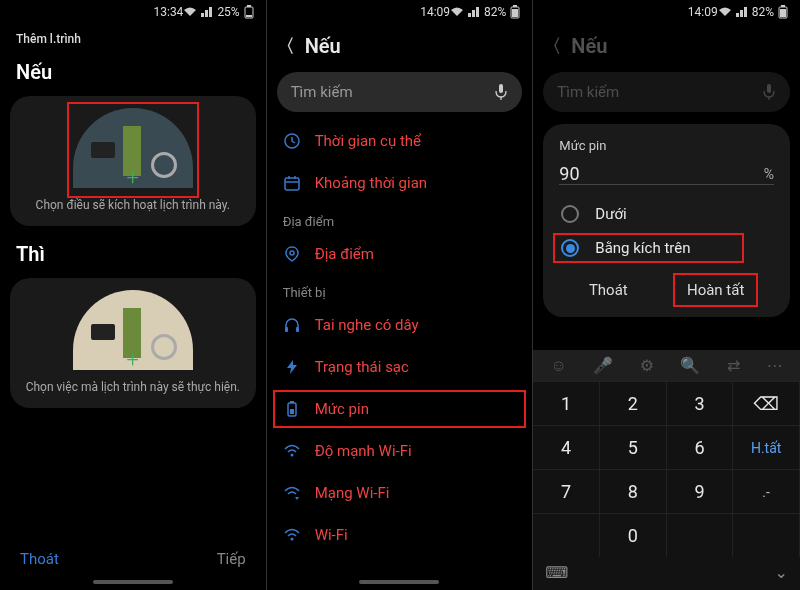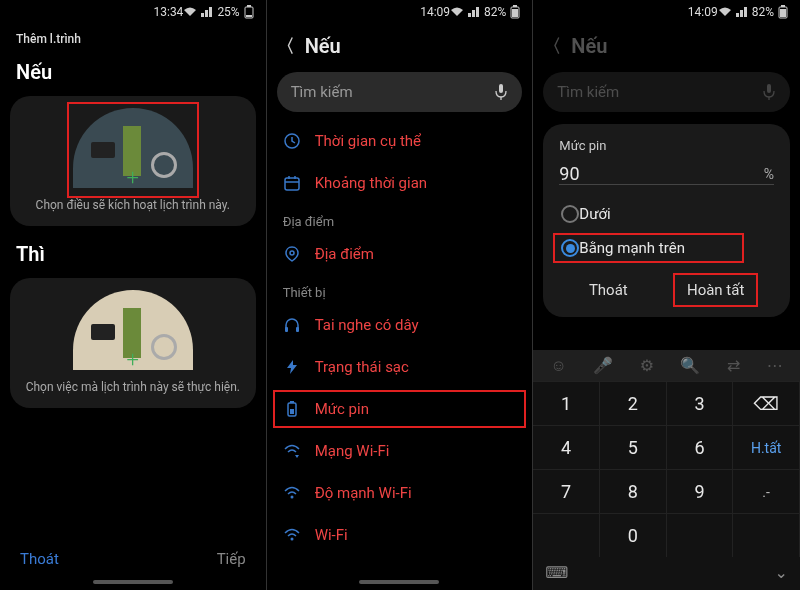--- a/index.html
+++ b/index.html
@@ -45,21 +45,21 @@
   .row.hl { position: relative; }
   .row .ic { width: 18px; height: 18px; display: inline-flex; align-items: center; justify-content: center; color: #3978c9; font-size: 16px; flex-shrink: 0; }
 
   
   .dim-title { opacity: .35; }
   .p3-card { background: #1a1a1a; border-radius: 20px; margin: 4px 10px 10px; padding: 14px 16px 12px; }
   .p3-card .lbl { font-size: 13px; color: #ccc; margin-bottom: 10px; }
   .valrow { display: flex; align-items: flex-end; gap: 8px; border-bottom: 1px solid #444; margin-bottom: 12px; }
   .valrow .v { flex: 1; font-size: 18px; color: #e8e8e8; }
   .valrow .pct { color: #aaa; font-size: 14px; margin-bottom: 2px; }
-  .radio-row { display: flex; align-items: center; gap: 0; padding: 8px 2px; font-size: 15px; position: relative; }
+  .radio-row { display: flex; align-items: center; gap: 16px; padding: 8px 2px; font-size: 15px; position: relative; }
   .radio { width: 18px; height: 18px; border: 2px solid #777; border-radius: 50%; display: inline-flex; align-items: center; justify-content: center; }
   .radio.on { border-color: #3a8be0; }
   .radio.on::after { content: ""; width: 9px; height: 9px; background: #3a8be0; border-radius: 50%; }
   .p3-actions { display: flex; justify-content: space-around; margin-top: 10px; font-size: 15px; }
   .p3-actions .act { padding: 6px 8px; color: #ddd; position: relative; }
 
   .kb-toolbar { background: #1f1f1f; display: flex; justify-content: space-around; align-items: center; padding: 6px 4px; color: #777; font-size: 16px; }
   .kb-toolbar span { opacity: .6; }
 
   .keypad { background: #121212; display: grid; grid-template-columns: repeat(4, 1fr); grid-auto-rows: 44px; }
@@ -237,34 +237,34 @@
             </svg>
           </span>
           <span>Mức pin</span>
           <div class="rbox" style="inset: 2px 6px;"></div>
         </div>
         <div class="row">
           <span class="ic">
             <svg width="18" height="18" viewBox="0 0 18 18">
               <path d="M2 7 Q9 0 16 7" fill="none" stroke="#3978c9" stroke-width="1.5"></path>
               <path d="M5 10 Q9 6 13 10" fill="none" stroke="#3978c9" stroke-width="1.5"></path>
-              <path d="M12 13 L16 13 L14 16 Z" fill="#3978c9"></path>
-            </svg>
-          </span>
-          <span>Mạng Wi-Fi</span>
+              <circle cx="9" cy="13" r="1.5" fill="#3978c9"></circle>
+            </svg>
+          </span>
+          <span>Độ mạnh Wi-Fi</span>
         </div>
         <div class="row">
           <span class="ic">
             <svg width="18" height="18" viewBox="0 0 18 18">
               <path d="M2 7 Q9 0 16 7" fill="none" stroke="#3978c9" stroke-width="1.5"></path>
               <path d="M5 10 Q9 6 13 10" fill="none" stroke="#3978c9" stroke-width="1.5"></path>
-              <circle cx="9" cy="13" r="1.5" fill="#3978c9"></circle>
-            </svg>
-          </span>
-          <span>Độ mạnh Wi-Fi</span>
+              <path d="M12 13 L16 13 L14 16 Z" fill="#3978c9"></path>
+            </svg>
+          </span>
+          <span>Mạng Wi-Fi</span>
         </div>
         <div class="row">
           <span class="ic">
             <svg width="18" height="18" viewBox="0 0 18 18">
               <path d="M2 7 Q9 0 16 7" fill="none" stroke="#3978c9" stroke-width="1.5"></path>
               <path d="M5 10 Q9 6 13 10" fill="none" stroke="#3978c9" stroke-width="1.5"></path>
               <circle cx="9" cy="13" r="1.5" fill="#3978c9"></circle>
             </svg>
           </span>
           <span>Wi-Fi</span>
@@ -322,21 +322,21 @@
         <div class="v">90</div>
         <div class="pct">%</div>
       </div>
       <div id="p3-opts">
           <div class="radio-row">
             <span class="radio"></span>
             <span>Dưới</span>
           </div>
           <div class="radio-row">
             <span class="radio on"></span>
-            <span>Bằng mạnh trên</span>
+            <span>Bằng kích trên</span>
             <div class="rbox" style="inset: 2px 30px 2px -6px;"></div>
           </div>
         </div>
       <div class="p3-actions">
         <span class="act">Thoát</span>
         <span class="act" style="position:relative">
           <span>Hoàn tất</span>
           <span class="rbox" style="left:-6px; top:-2px; right:-6px; bottom:-2px;"></span>
         </span>
       </div>

